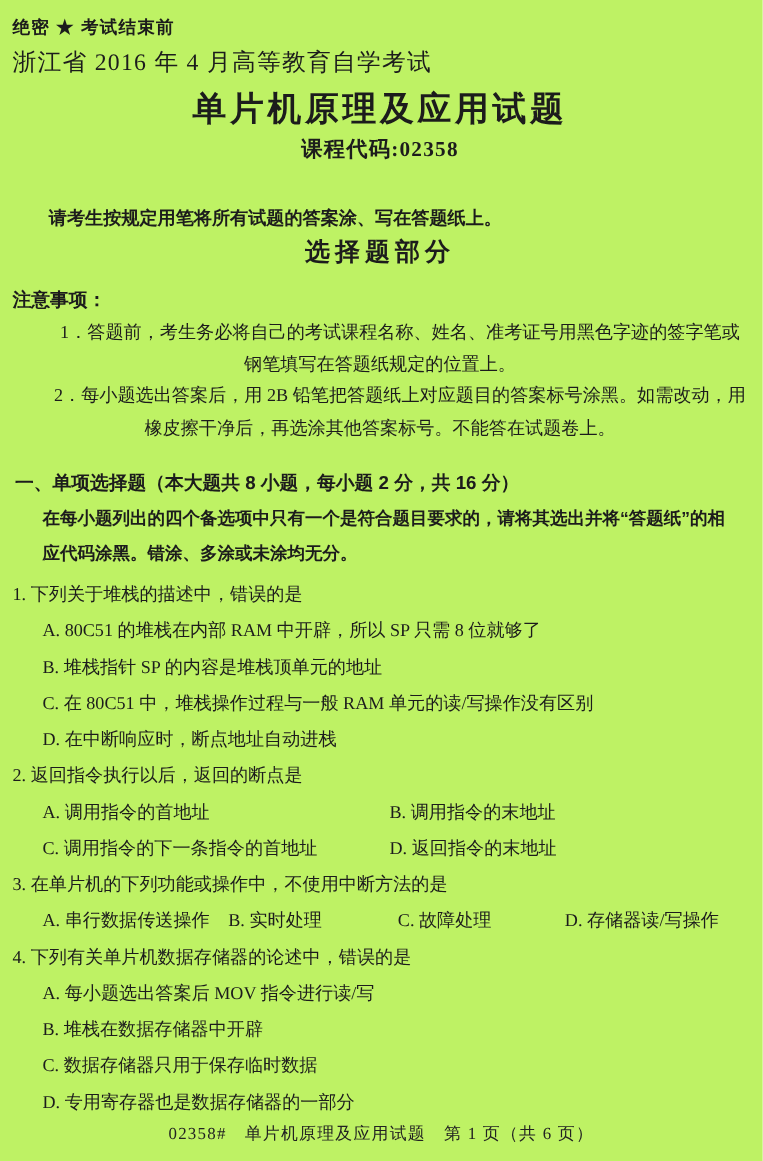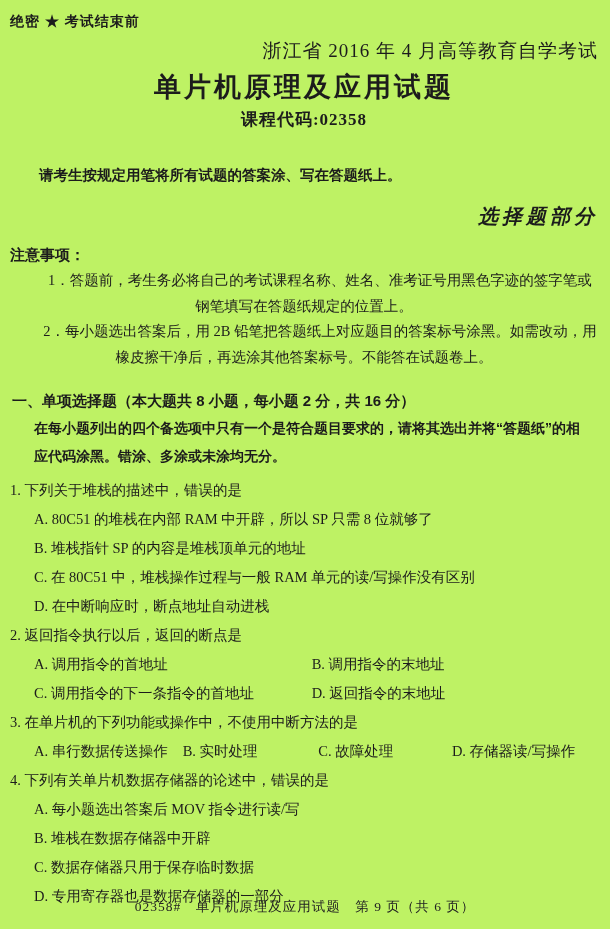--- a/index.html
+++ b/index.html
@@ -16,41 +16,41 @@
     box-sizing:border-box;
     padding:12px 12px 0 10px;
     background:#bef264;
   }
   .security {
     font-family:"Liberation Sans",sans-serif;
     font-weight:bold; font-size:14px; line-height:18px;
     letter-spacing:1px;
   }
   .session {
-    text-align:right; font-size:19px; line-height:24px;
+    text-align:left; font-size:19px; line-height:24px;
     margin-top:9px; letter-spacing:1px;
   }
   .title {
     text-align:center; font-size:27px; line-height:34px;
     font-family:"Liberation Sans",sans-serif;
     font-weight:bold; margin-top:7px; letter-spacing:3px;
   }
   .course {
     text-align:center; font-size:17px; line-height:22px;
     font-weight:bold; margin-top:5px; letter-spacing:1px;
   }
   .instruction {
     font-family:"Liberation Sans",sans-serif;
     font-weight:bold; font-size:14.5px; line-height:19px;
     margin-top:35px; text-indent:2em;
   }
   .section-title {
-    text-align:right; font-size:20px; line-height:26px;
+    text-align:center; font-size:20px; line-height:26px;
     font-family:"Liberation Sans",sans-serif;
-    font-weight:bold; margin-top:18px; letter-spacing:4px;font-style:italic;
+    font-weight:bold; margin-top:4px; letter-spacing:4px;
   }
   .notice-heading {
     font-family:"Liberation Sans",sans-serif;
     font-weight:bold; font-size:15px; line-height:19px;
     margin-top:16px;
   }
   .notice-item {
     font-size:14.5px; line-height:25.5px;
     text-indent:2.2em; margin:0;text-align:center;
   }
@@ -129,15 +129,15 @@
     </div>
 
     <div class="q-line">4. 下列有关单片机数据存储器的论述中，错误的是</div>
     <div class="q-line q-opt">A. 每小题选出答案后 MOV 指令进行读/写</div>
     <div class="q-line q-opt">B. 堆栈在数据存储器中开辟</div>
     <div class="q-line q-opt">C. 数据存储器只用于保存临时数据</div>
     <div class="q-line q-opt">D. 专用寄存器也是数据存储器的一部分</div>
 
   </div>
 
-  <div class="footer">02358#　单片机原理及应用试题　第 9 页（共 6 页）</div>
+  <div class="footer">02358#　单片机原理及应用试题　第 1 页（共 6 页）</div>
 
 </div>
 
 </body></html>

